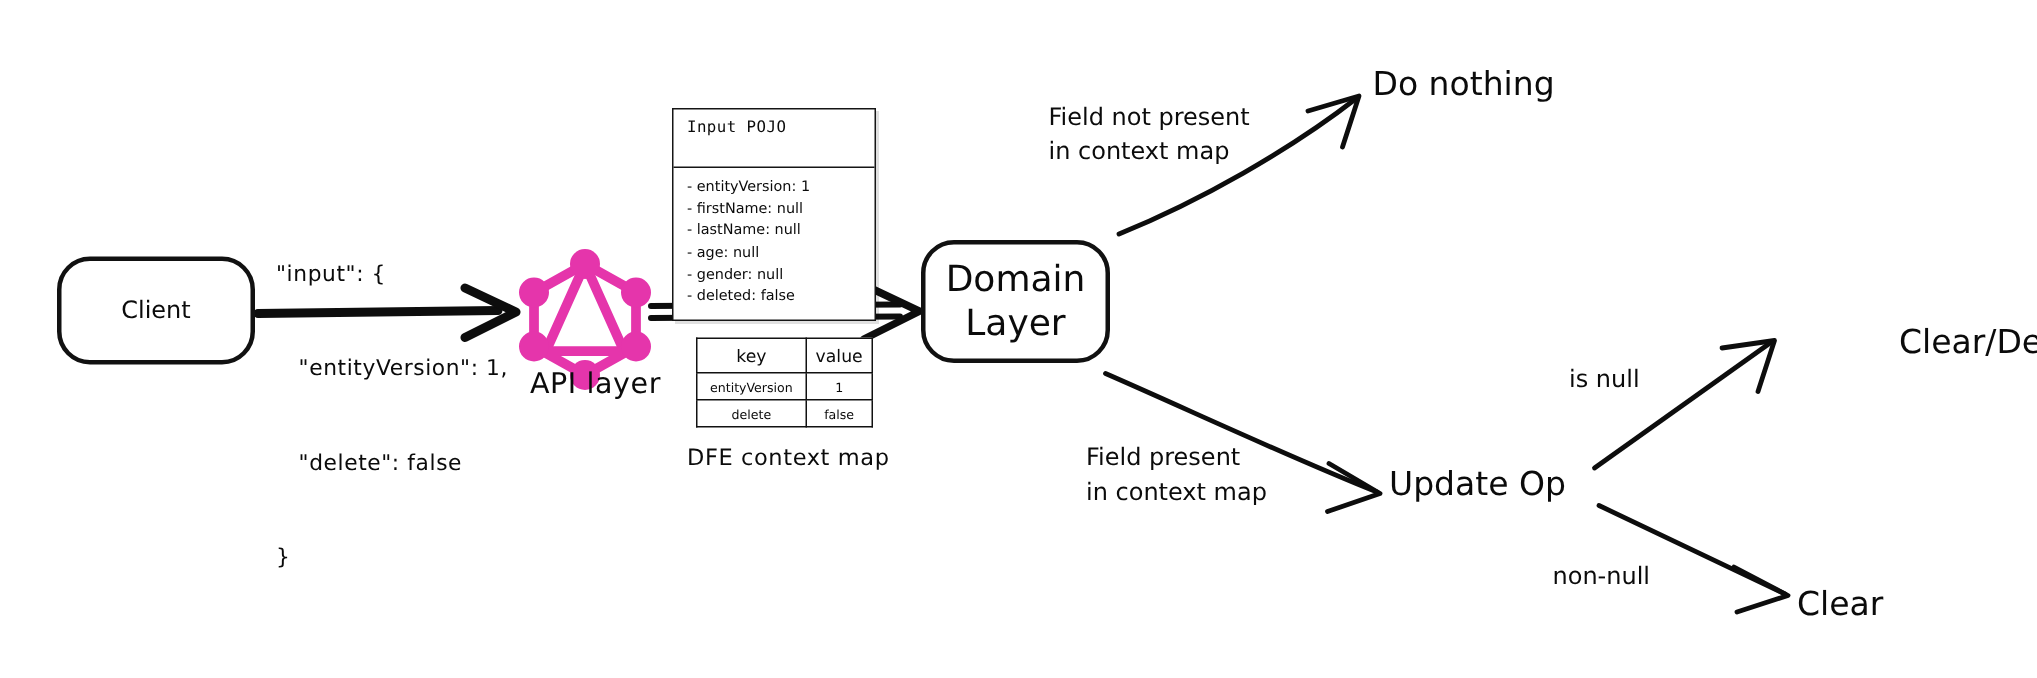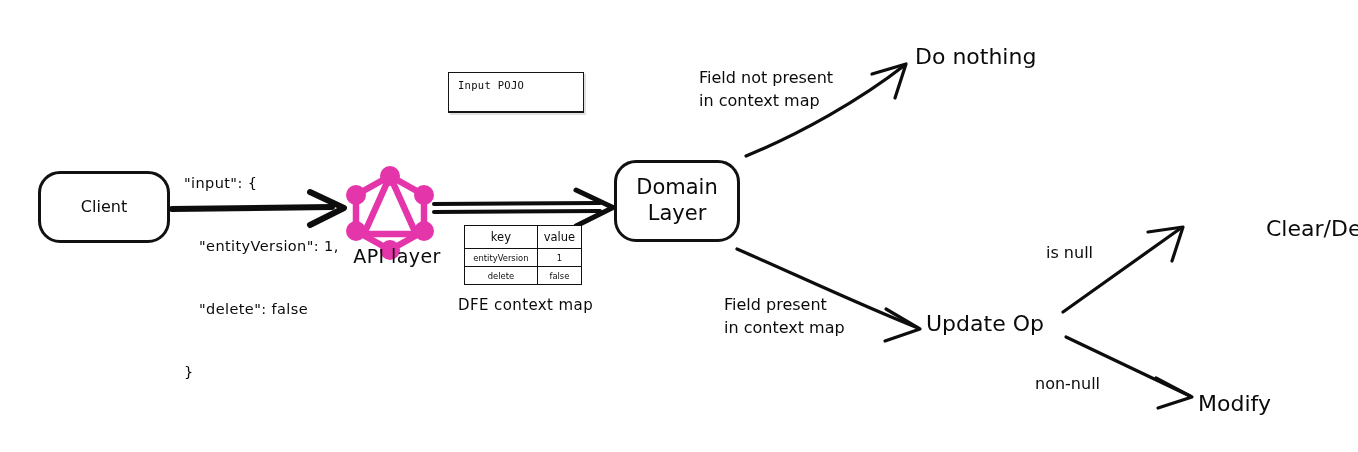--- a/index.html
+++ b/index.html
@@ -48,21 +48,21 @@
     line-height: 1.22;
   }
   #client-box {
     left: 38px; top: 171px;
     width: 126px; height: 66px;
     font-size: 16px;
   }
   #domain-box {
     left: 614px; top: 160px;
     width: 120px; height: 76px;
-    font-size: 21px;
+    font-size: 24px;
   }
   
   #input-json {
     left: 184px; top: 131px;
     font-size: 14.5px;
     line-height: 1.45;
   }
   
   #pojo-card {
     position: absolute;
@@ -215,20 +215,28 @@
     <div>"input": {</div>
     <div>   "entityVersion": 1,</div>
     <div>   "delete": false</div>
     <div>}</div>
   </div>
 
   <div class="node-label" id="api-caption">API layer</div>
 
   <div id="pojo-card">
     <div id="pojo-title">Input POJO</div>
+    <div id="pojo-list">
+      <div>- entityVersion: 1</div>
+      <div>- firstName: null</div>
+      <div>- lastName: null</div>
+      <div>- age: null</div>
+      <div>- gender: null</div>
+      <div>- deleted: false</div>
+    </div>
   </div>
 
   <table id="ctx-table">
     <thead>
       <tr>
         <th>key</th>
         <th>value</th>
       </tr>
     </thead>
     <tbody>
@@ -254,15 +262,15 @@
   <div class="edge-label" id="lbl-not-present">Field not present
 in context map</div>
   <div class="edge-label" id="lbl-present">Field present
 in context map</div>
   <div class="edge-label" id="lbl-isnull">is null</div>
   <div class="edge-label" id="lbl-nonnull">non-null</div>
 
   <div class="terminal" id="term-update-op">Update Op</div>
   <div class="terminal" id="term-do-nothing">Do nothing</div>
   <div class="terminal" id="term-clear-delete">Clear/Delete</div>
-  <div class="terminal" id="term-modify">Modify</div>
+  <div class="terminal" id="term-modify">Clear</div>
 
 </div>
 
 </body></html>

